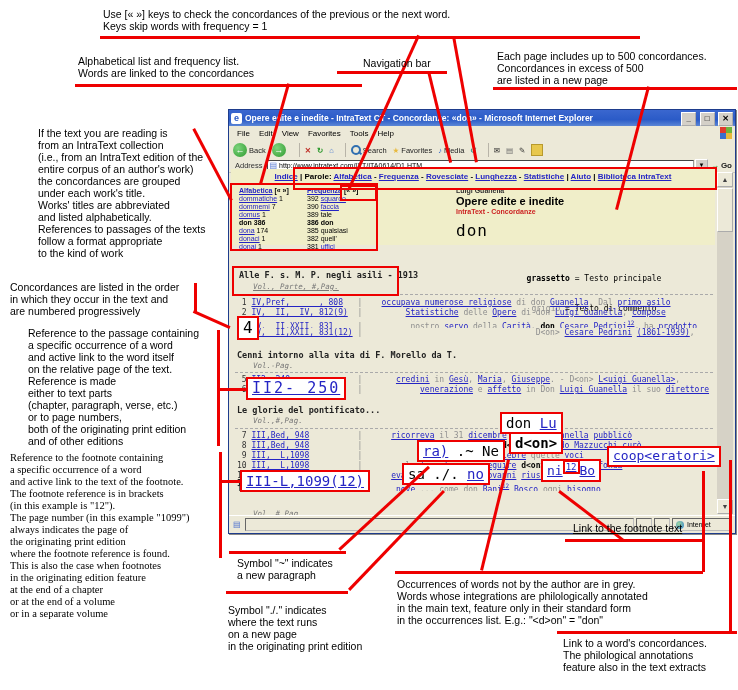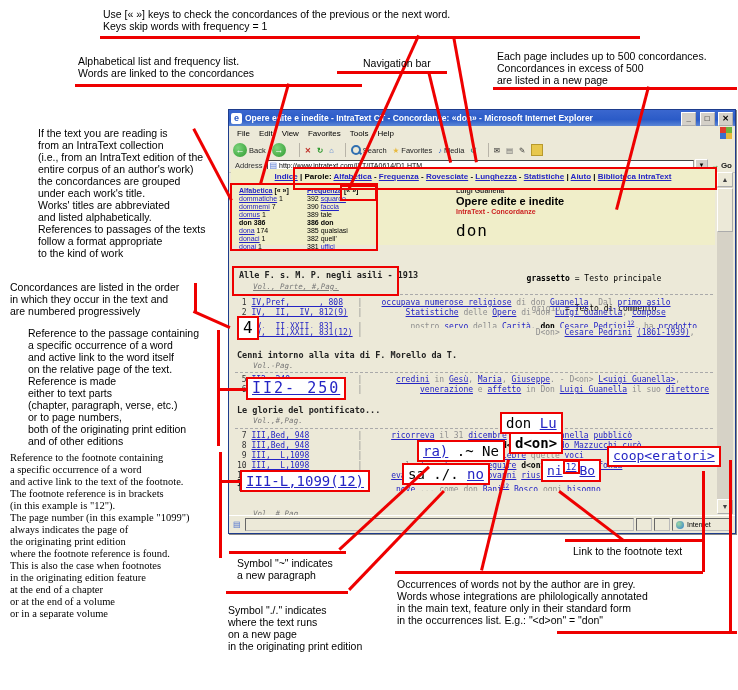--- a/index.html
+++ b/index.html
@@ -139,21 +139,24 @@
   <div class="ann" style="left:237px;top:557px;">Symbol "~" indicates
 a new paragraph</div>
   <div class="ann" style="left:228px;top:604px;">Symbol "./." indicates
 where the text runs
 on a new page
 in the originating print edition</div>
   <div class="ann" style="left:397px;top:578px;">Occurrences of words not by the author are in grey.
 Words whose integrations are philologically annotated
 in the main text, feature only in their standard form
 in the occurrences list. E.g.: "&lt;d&gt;on" = "don"</div>
-  <div class="ann" style="left:573px;top:545px;">Link to the footnote text</div>
+  <div class="ann" style="left:573px;top:522px;text-decoration:underline;">Link to the footnote text</div>
+  <div class="ann" style="left:563px;top:637px;">Link to a word's concordances.
+The philological annotations
+feature also in the text extracts</div>
 
   <div class="win">
     <div class="titlebar">
       <span class="ie-ico">e</span>
       <span class="title-text">Opere edite e inedite - IntraText CT - Concordanze: «don» - Microsoft Internet Explorer</span>
       <span>
         <span class="wbtn">_</span>
         <span class="wbtn">□</span>
         <span class="wbtn">✕</span>
       </span>

